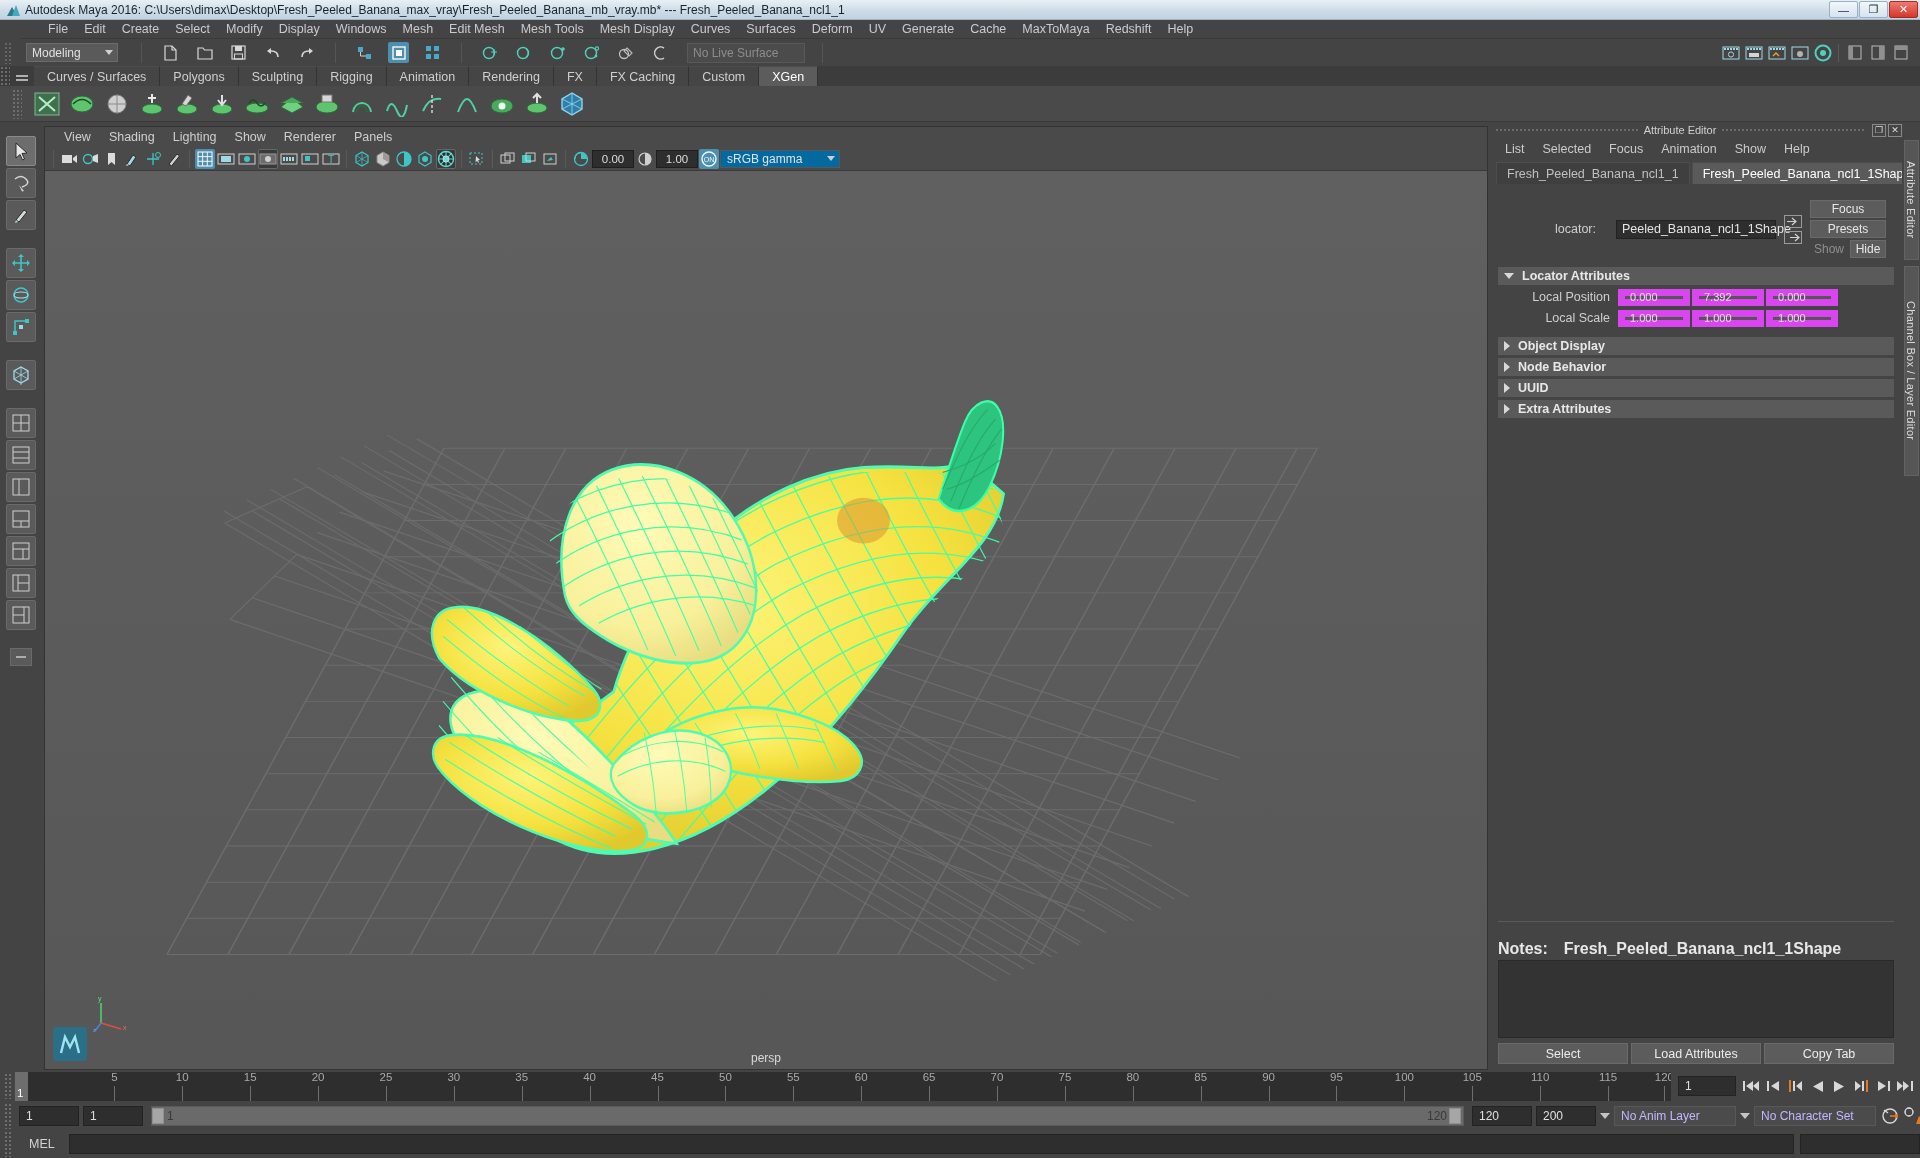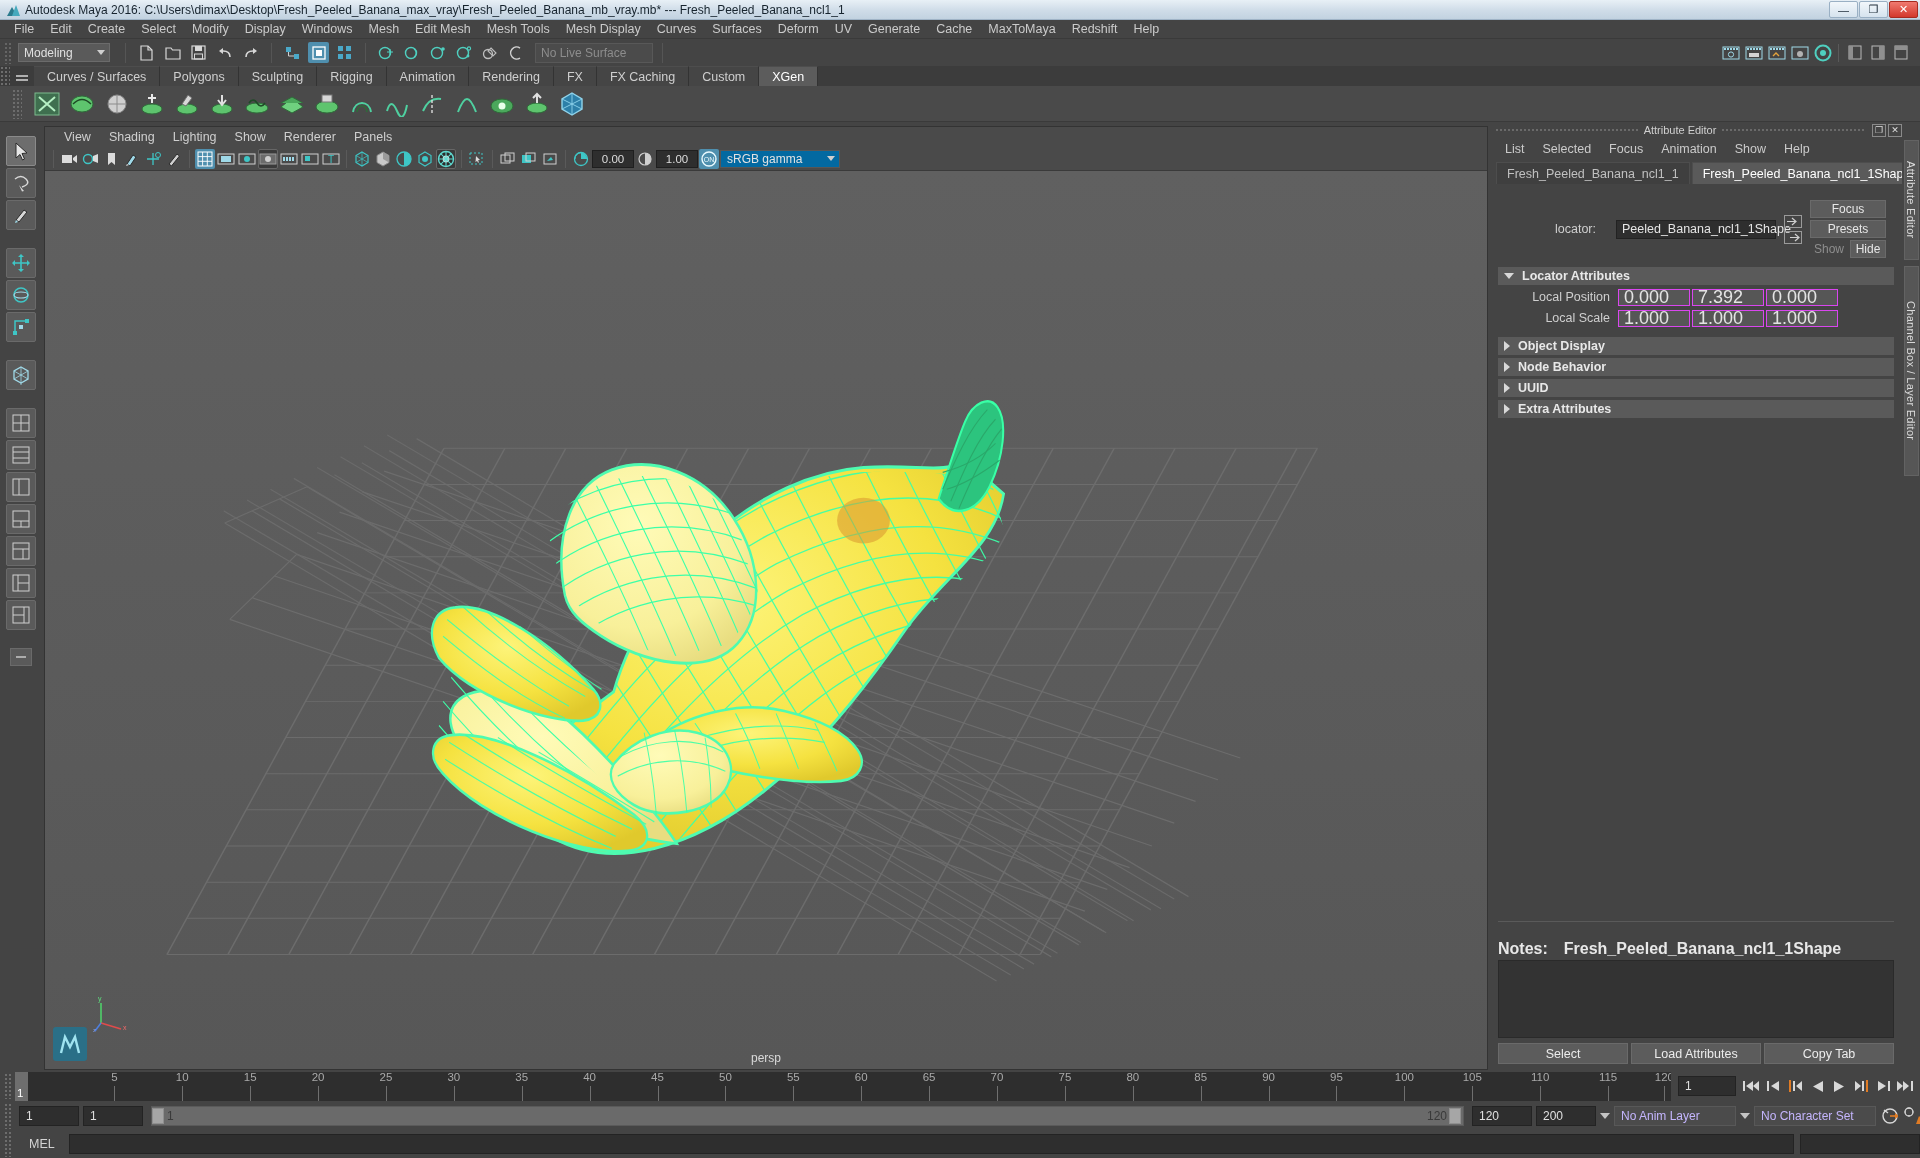--- a/index.html
+++ b/index.html
@@ -31,28 +31,28 @@
     width: 29px; height: 17px; margin-left: 1px;
     background: linear-gradient(to bottom,#f2f7fb,#d6e3ee);
     border: 1px solid #9ab0c4; border-radius: 2px;
     display:flex;align-items:center;justify-content:center; font-size: 11px; color:#1b2a36;
   }
   .tb-btn.close { background: linear-gradient(to bottom,#f07a70,#d3382c); border-color:#a62b21; color:#fff;}
 
   
   .menubar {
     height: 19px; background: #444444; display: flex; align-items: center;
-    padding-left: 6px; flex: none; border-bottom: 1px solid #3a3a3a;
+    padding-left: 20px; flex: none; border-bottom: 1px solid #3a3a3a; margin-left: 20px;
   }
   .menubar .mi { padding: 0 8px; font-size: 12.5px; color: #cbcbcb; line-height: 19px; white-space:nowrap; }
 
   
   .statusline {
     height: 27px; background: #444444; display: flex; align-items: center;
-    flex: none; padding-left: 4px; gap: 3px;
+    flex: none; padding-left: 4px; gap: 11px;
   }
   .grip { width: 8px; height: 22px; flex:none;
     background-image: radial-gradient(#6d6d6d 1px, transparent 1px);
     background-size: 4px 4px; opacity:.8; margin-right: 3px;}
   .sl-combo {
     width: 92px; height: 19px; background: #5a5a5a; border: 1px solid #6b6b6b;
     display:flex;align-items:center; padding-left:5px; font-size:12px; color:#e0e0e0; position:relative;
     margin-right: 6px;
   }
   .sl-combo .arw { position:absolute; right:4px; width:0;height:0;
@@ -149,22 +149,22 @@
      font-size:12px;color:#8e8e8e;}
   .shbtn { width:36px;height:18px;background:#5c5c5c;border:1px solid #6a6a6a;font-size:12px;
      color:#e6e6e6;display:flex;align-items:center;justify-content:center;}
   .section { height:18px; background:#5a5a5a; display:flex;align-items:center; margin-top:3px;
      padding-left:6px; font-size:12.5px; color:#e8e8e8; font-weight:bold;}
   .tri { width:0;height:0; margin-right:8px;}
   .tri.down { border-left:5px solid transparent;border-right:5px solid transparent;border-top:6px solid #d8d8d8;}
   .tri.right { border-top:5px solid transparent;border-bottom:5px solid transparent;border-left:6px solid #d8d8d8;}
   .attr-row { display:flex; align-items:center; height:18px; margin-top:3px; }
   .attr-lbl { width:120px; text-align:right; padding-right:8px; font-size:12.5px; color:#cfcfcf;}
-  .attr-val { width:72px; height:17px; background:#565656; border:1px solid #d946ef;
-     display:flex;align-items:center;padding-left:5px;font-size:18px;color:#e4e4e4; margin-right:2px;}
+  .attr-val { width:72px; height:17px; background:#565656; border:7px solid #d946ef;
+     display:flex;align-items:center;padding-left:5px;font-size:11px;color:#e4e4e4; margin-right:2px;}
   .ae-spacer { flex:1; }
   .notes-line { display:flex; align-items:center; gap:16px; border-top:1px solid #5a5a5a;
      padding-top:18px; font-size:16px; color:#e8e8e8; font-weight:bold;}
   .notes-box { height:78px; background:#333333; border:1px solid #2a2a2a; margin-top:2px;}
   .ae-footer { display:flex; gap:3px; margin:5px 0 6px 0;}
   .ftbtn { flex:1; height:21px; background:#5c5c5c; border:1px solid #6a6a6a; display:flex;
      align-items:center;justify-content:center; font-size:12.5px; color:#ececec;}
 
   .vtabs { width:18px; background:#444; display:flex; flex-direction:column; align-items:center;
      padding-top:18px; flex:none; gap:6px;}

